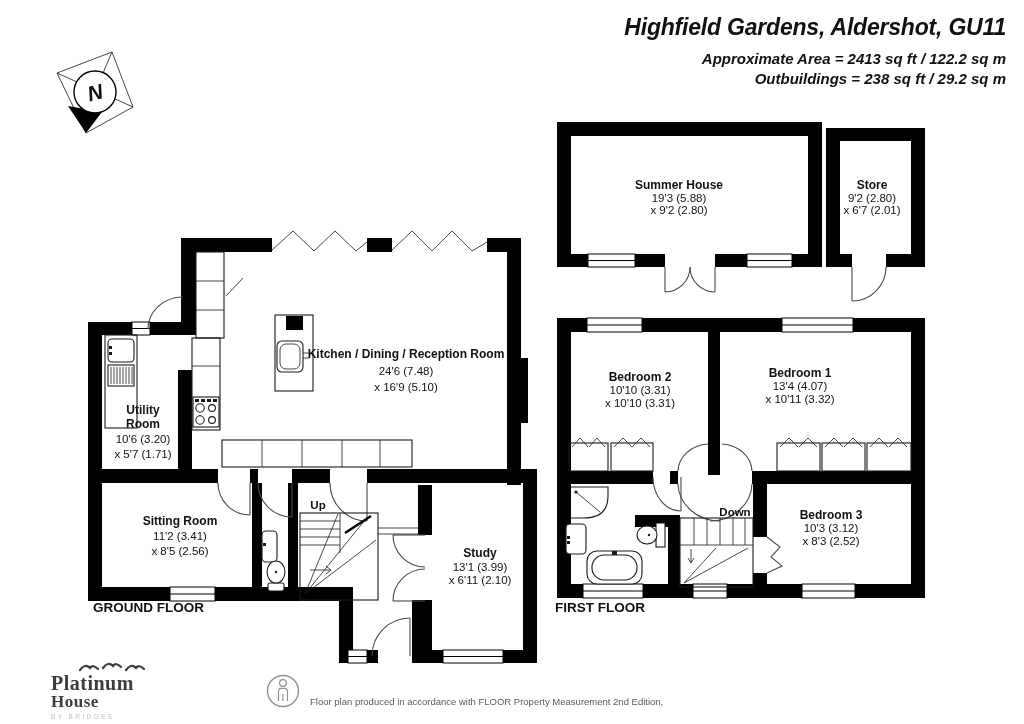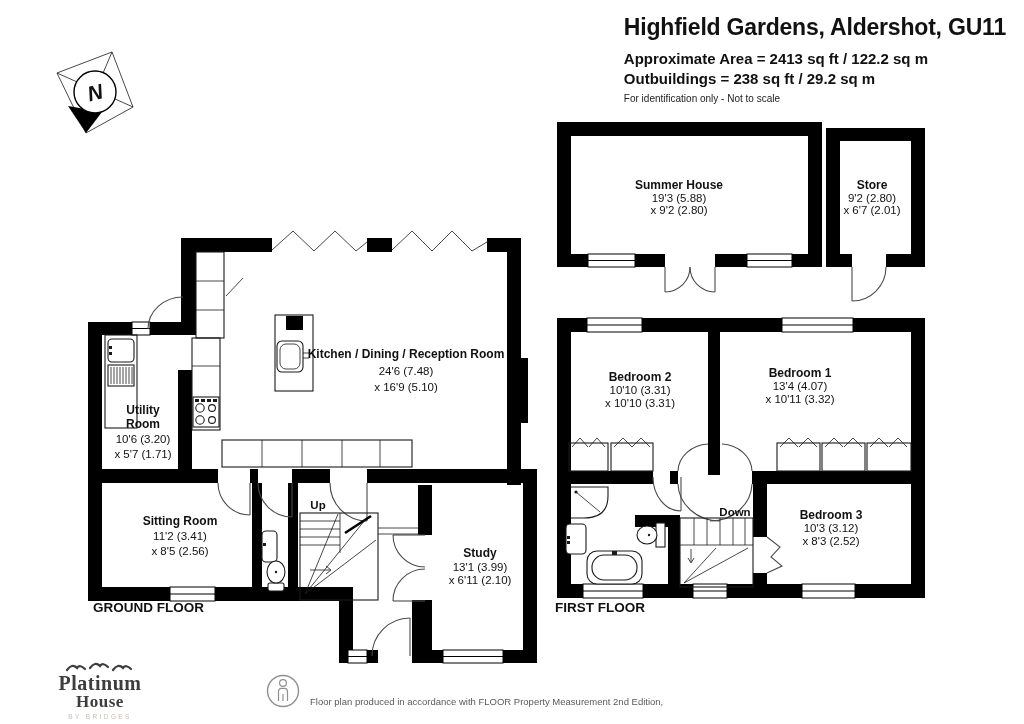--- a/index.html
+++ b/index.html
@@ -1,55 +1,54 @@
 <!DOCTYPE html>
 <html><head>
 <meta charset="utf-8">
 <style>
   html,body{margin:0;padding:0;background:#fff;}
   #page{position:relative;width:1024px;height:724px;background:#fff;overflow:hidden;
         font-family:"Liberation Sans",sans-serif;color:#111;}
   
-  #hdr{position:absolute;top:14px;right:18px;text-align:left;}
+  #hdr{position:absolute;top:14px;right:18px;text-align:right;font-style:italic;}
   #hdr .title{font-size:23px;font-weight:700;letter-spacing:-0.2px;margin-bottom:8px;}
   #hdr .area{font-size:15px;font-weight:700;line-height:19.5px;}
   #hdr .note{font-size:10px;font-weight:400;margin-top:5px;color:#222;}
   
   #plan{position:absolute;left:0;top:0;width:1024px;height:724px;}
   .wall{fill:#000;}
   .thin{fill:none;stroke:#1a1a1a;stroke-width:1.1;}
   .thin2{fill:none;stroke:#1a1a1a;stroke-width:0.8;}
   .arc{fill:none;stroke:#4a4a4a;stroke-width:1.1;}
   .fix{fill:#fff;stroke:#1a1a1a;stroke-width:1.1;}
   .win{fill:#fff;stroke:#000;stroke-width:1;}
   .wline{stroke:#000;stroke-width:1;}
   text{font-family:"Liberation Sans",sans-serif;fill:#111;}
   .rname{font-weight:700;font-size:12px;text-anchor:middle;}
   .rdim{font-weight:400;font-size:11.5px;text-anchor:middle;}
   .flabel{font-weight:700;font-size:13.5px;}
   .updown{font-weight:700;font-size:11.5px;text-anchor:middle;}
   
-  #logo{position:absolute;left:38px;top:659px;width:124px;text-align:center;color:#3d3d3d;}
+  #logo{position:absolute;left:51px;top:659px;width:124px;text-align:left;color:#3d3d3d;}
   #logo .l1{font-family:"Liberation Serif",serif;font-weight:700;font-size:20px;letter-spacing:.5px;line-height:20px;}
   #logo .l2{font-family:"Liberation Serif",serif;font-weight:700;font-size:17px;letter-spacing:.5px;line-height:17px;}
   #logo .tag{font-size:6.5px;letter-spacing:2.4px;color:#c4beb7;margin-top:3px;}
   #personicon{position:absolute;left:264px;top:672px;}
   #disc{position:absolute;left:310px;top:670px;width:520px;font-size:9.5px;line-height:12.8px;
         color:#5a5a5a;white-space:pre-wrap;}
 </style>
 </head>
 <body>
 
 <div id="page">
 
   <div id="hdr">
     <div class="title">Highfield Gardens, Aldershot, GU11</div>
     <div class="area">Approximate Area = 2413 sq ft / 122.2 sq m</div>
     <div class="area">Outbuildings = 238 sq ft / 29.2 sq m</div>
-    <div class="note">For identification only - Not to scale</div>
   </div>
 
   <svg id="plan" viewBox="0 0 1024 724">
 
     <g>
       <line x1="112" y1="52" x2="57" y2="73" class="thin2"></line>
       <line x1="112" y1="52" x2="133" y2="107" class="thin2"></line>
       <line x1="57" y1="73" x2="86" y2="133" class="thin2"></line>
       <line x1="133" y1="107" x2="86" y2="133" class="thin2"></line>
       <line x1="112" y1="52" x2="95" y2="92" class="thin2"></line>

